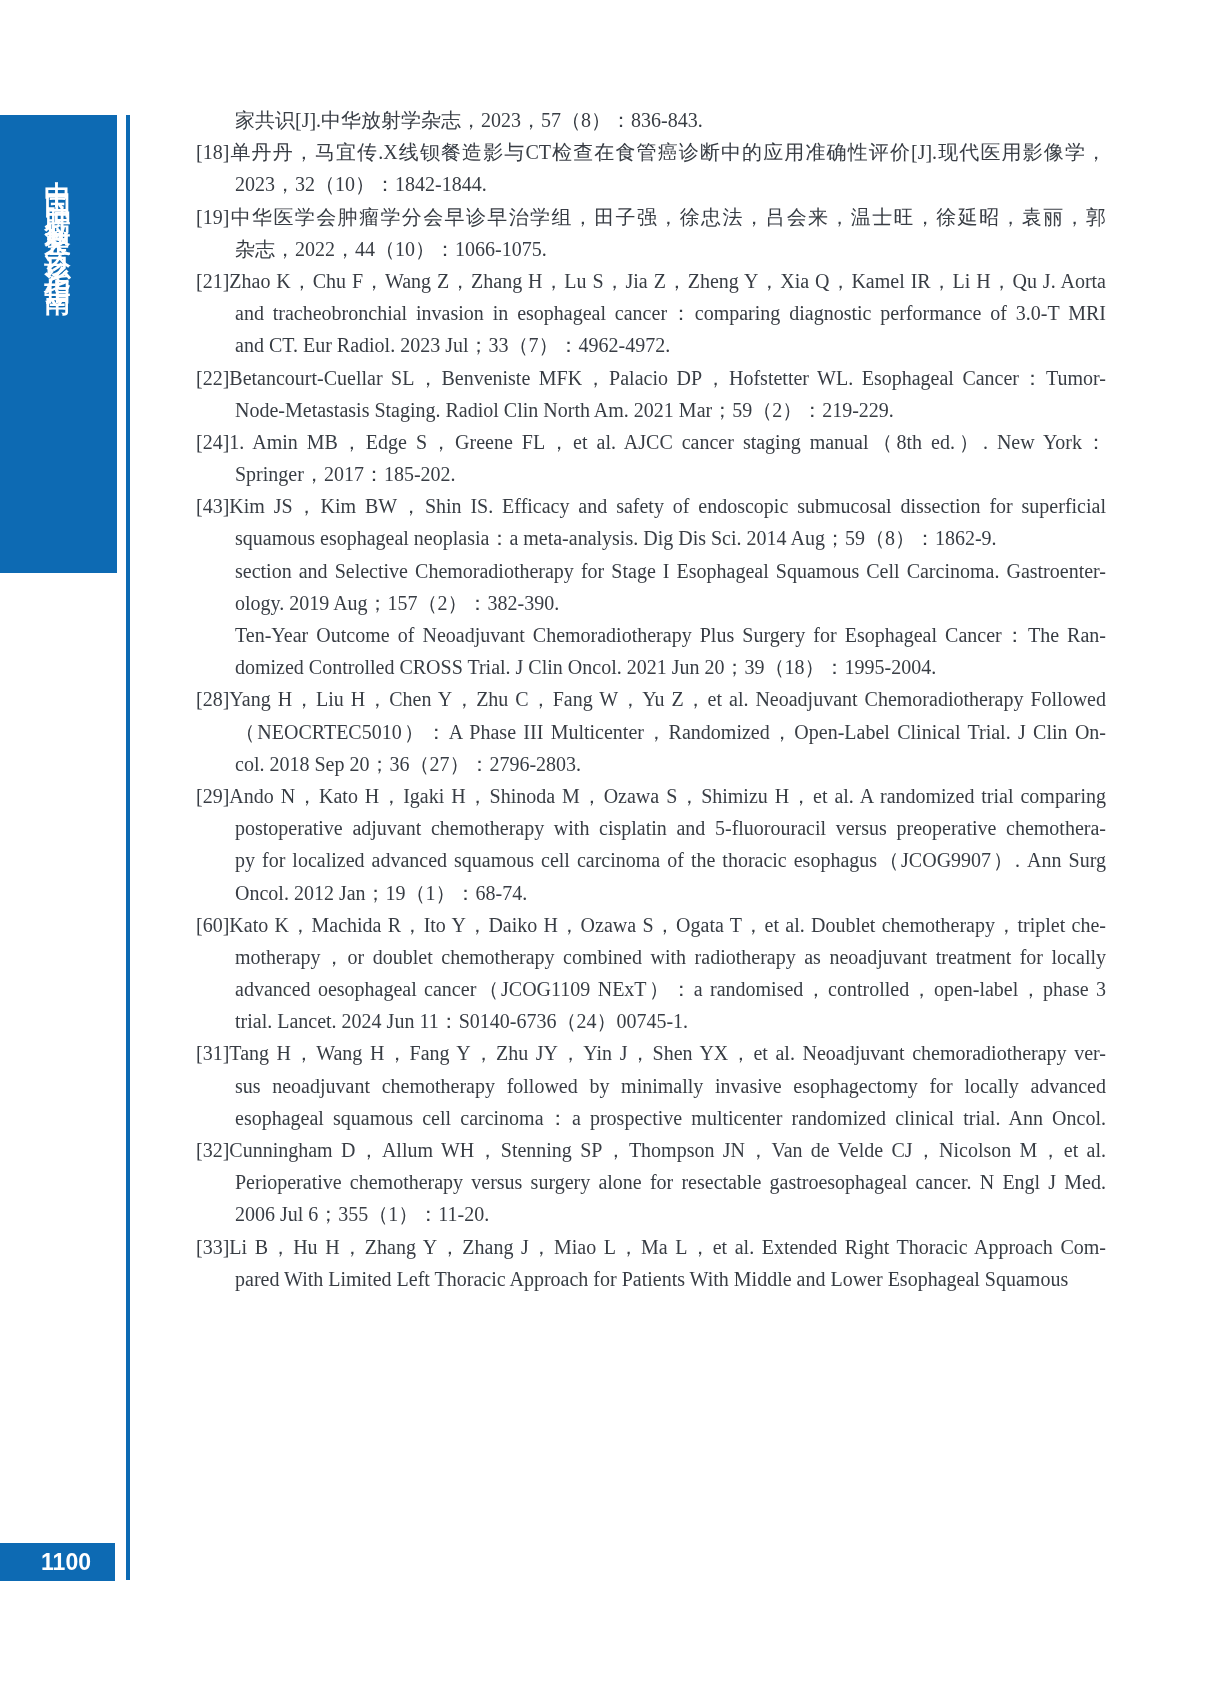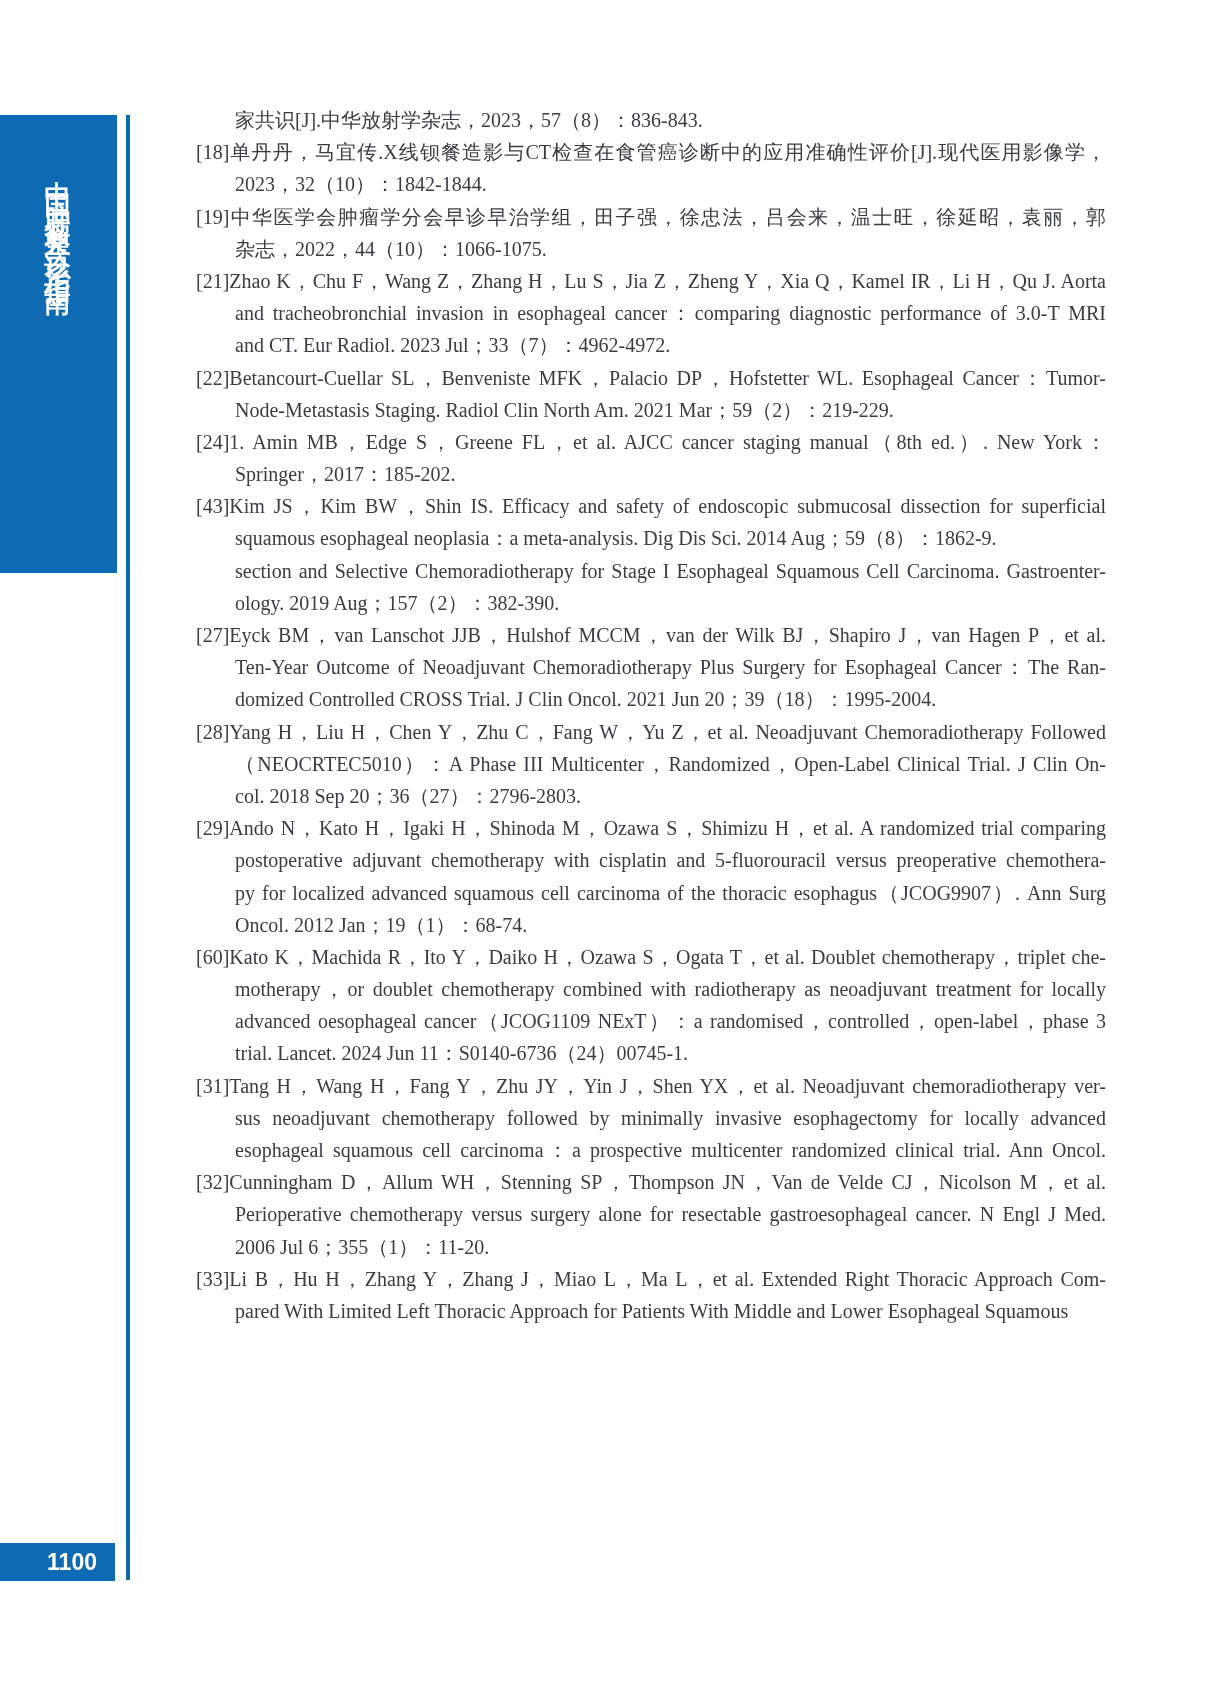--- a/index.html
+++ b/index.html
@@ -20,21 +20,21 @@
   }
   .vdivider {
     position:absolute; left:126px; top:115px; width:4px; height:1465px;
     background:var(--accent);
   }
   .page-badge {
     position:absolute; left:0; top:1543px; width:115px; height:38px;
     background:var(--accent); box-sizing:border-box;
     color:#ffffff; font-family:"Liberation Sans","DejaVu Sans",sans-serif;
     font-weight:bold; font-size:23px; line-height:38px;
-    text-align:right; padding-right:18px;
+    text-align:right; padding-right:24px;
   }
   .refs {
     position:absolute; left:196px; top:104px; width:910px;
     color:var(--ink); font-size:20px; line-height:32.2px;
   }
   .ref { margin:0; padding:0; }
   .line {
     text-align:justify; text-align-last:justify;
     height:32.2px; overflow:hidden; word-break:keep-all;
   }
@@ -78,21 +78,20 @@
     </div>
     <div class="ref">
       <div class="line"><span class="rlabel">[43]</span>Kim JS，Kim BW，Shin IS. Efficacy and safety of endoscopic submucosal dissection for superficial</div>
       <div class="line cont final">squamous esophageal neoplasia：a meta-analysis. Dig Dis Sci. 2014 Aug；59（8）：1862-9.</div>
     </div>
     <div class="ref">
       <div class="line cont">section and Selective Chemoradiotherapy for Stage I Esophageal Squamous Cell Carcinoma. Gastroenter-</div>
       <div class="line cont final">ology. 2019 Aug；157（2）：382-390.</div>
     </div>
     <div class="ref">
-      <div class="line"><span class="rlabel">[27]</span>Eyck BM，van Lanschot JJB，Hulshof MCCM，van der Wilk BJ，Shapiro J，van Hagen P，et al.</div>
       <div class="line cont">Ten-Year Outcome of Neoadjuvant Chemoradiotherapy Plus Surgery for Esophageal Cancer：The Ran-</div>
       <div class="line cont final">domized Controlled CROSS Trial. J Clin Oncol. 2021 Jun 20；39（18）：1995-2004.</div>
     </div>
     <div class="ref">
       <div class="line"><span class="rlabel">[28]</span>Yang H，Liu H，Chen Y，Zhu C，Fang W，Yu Z，et al. Neoadjuvant Chemoradiotherapy Followed</div>
       <div class="line cont">（NEOCRTEC5010）：A Phase III Multicenter，Randomized，Open-Label Clinical Trial. J Clin On-</div>
       <div class="line cont final">col. 2018 Sep 20；36（27）：2796-2803.</div>
     </div>
     <div class="ref">
       <div class="line"><span class="rlabel">[29]</span>Ando N，Kato H，Igaki H，Shinoda M，Ozawa S，Shimizu H，et al. A randomized trial comparing</div>

